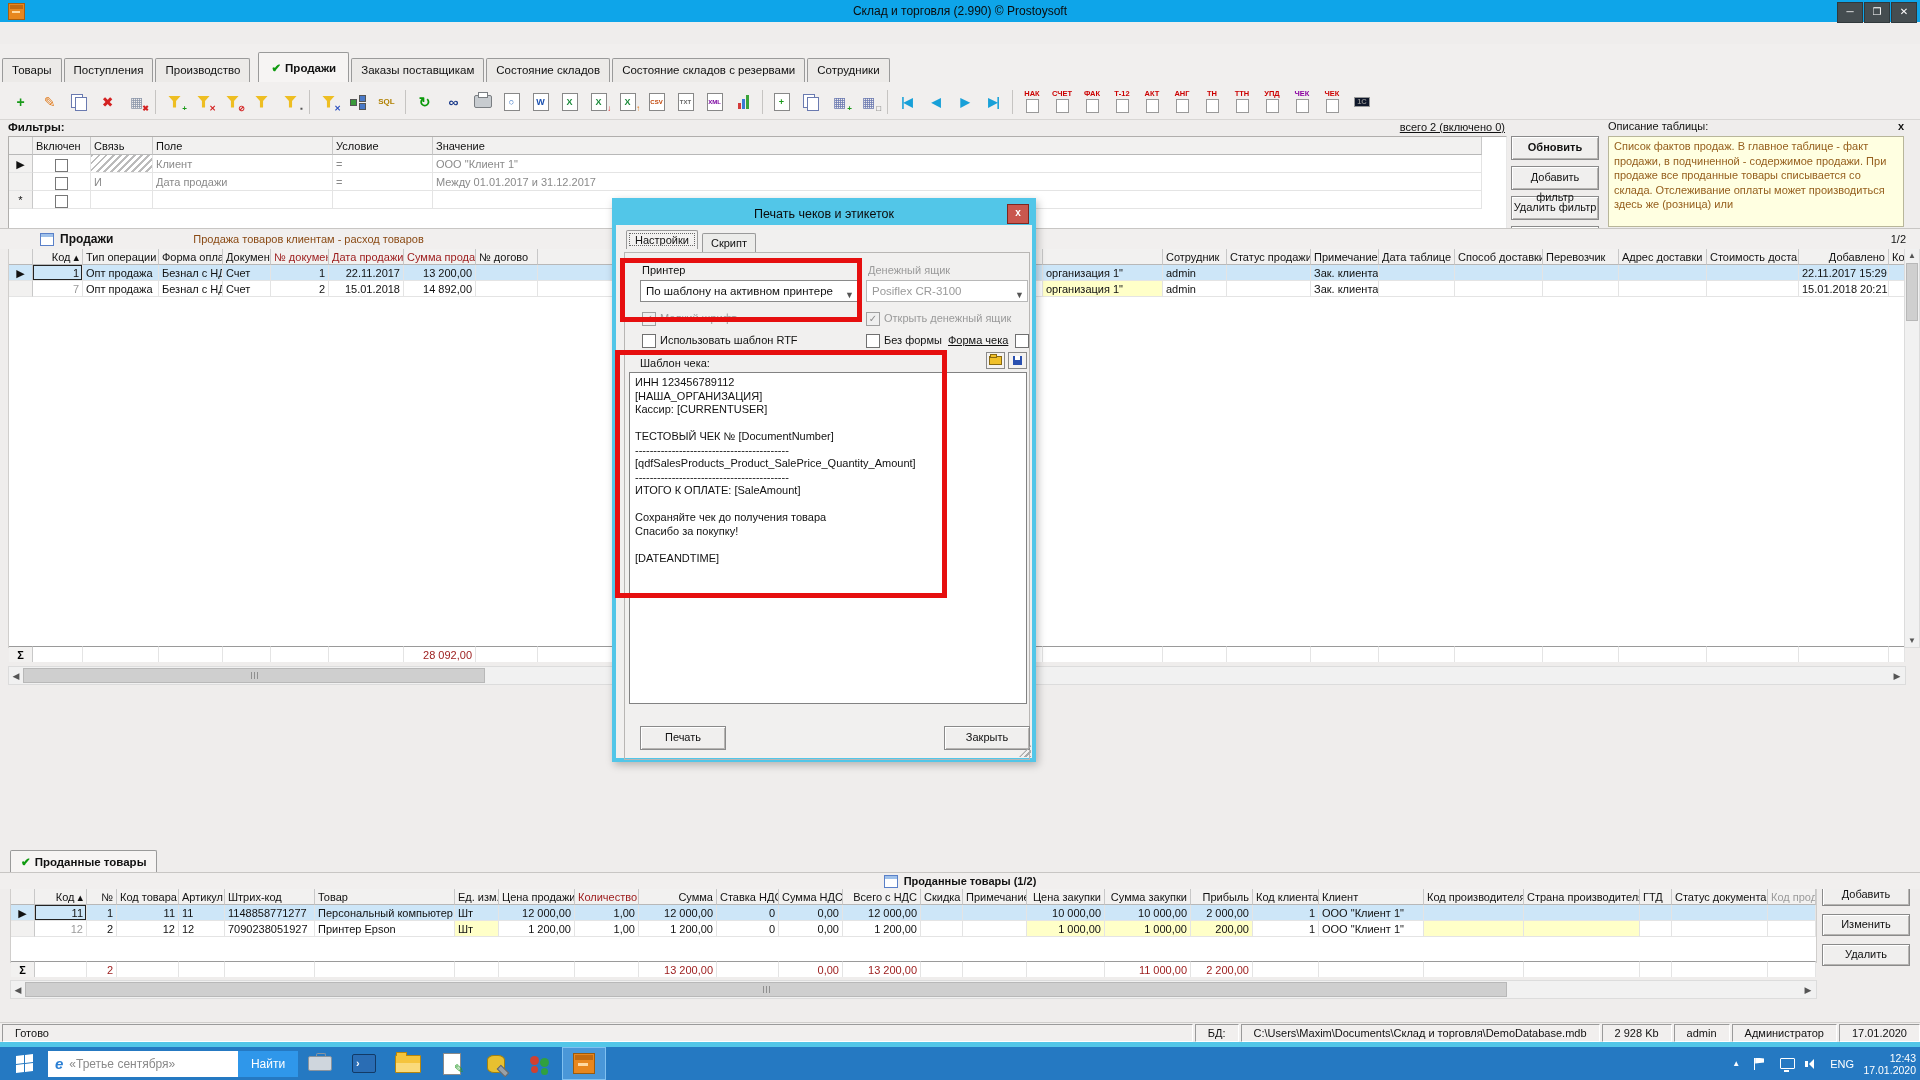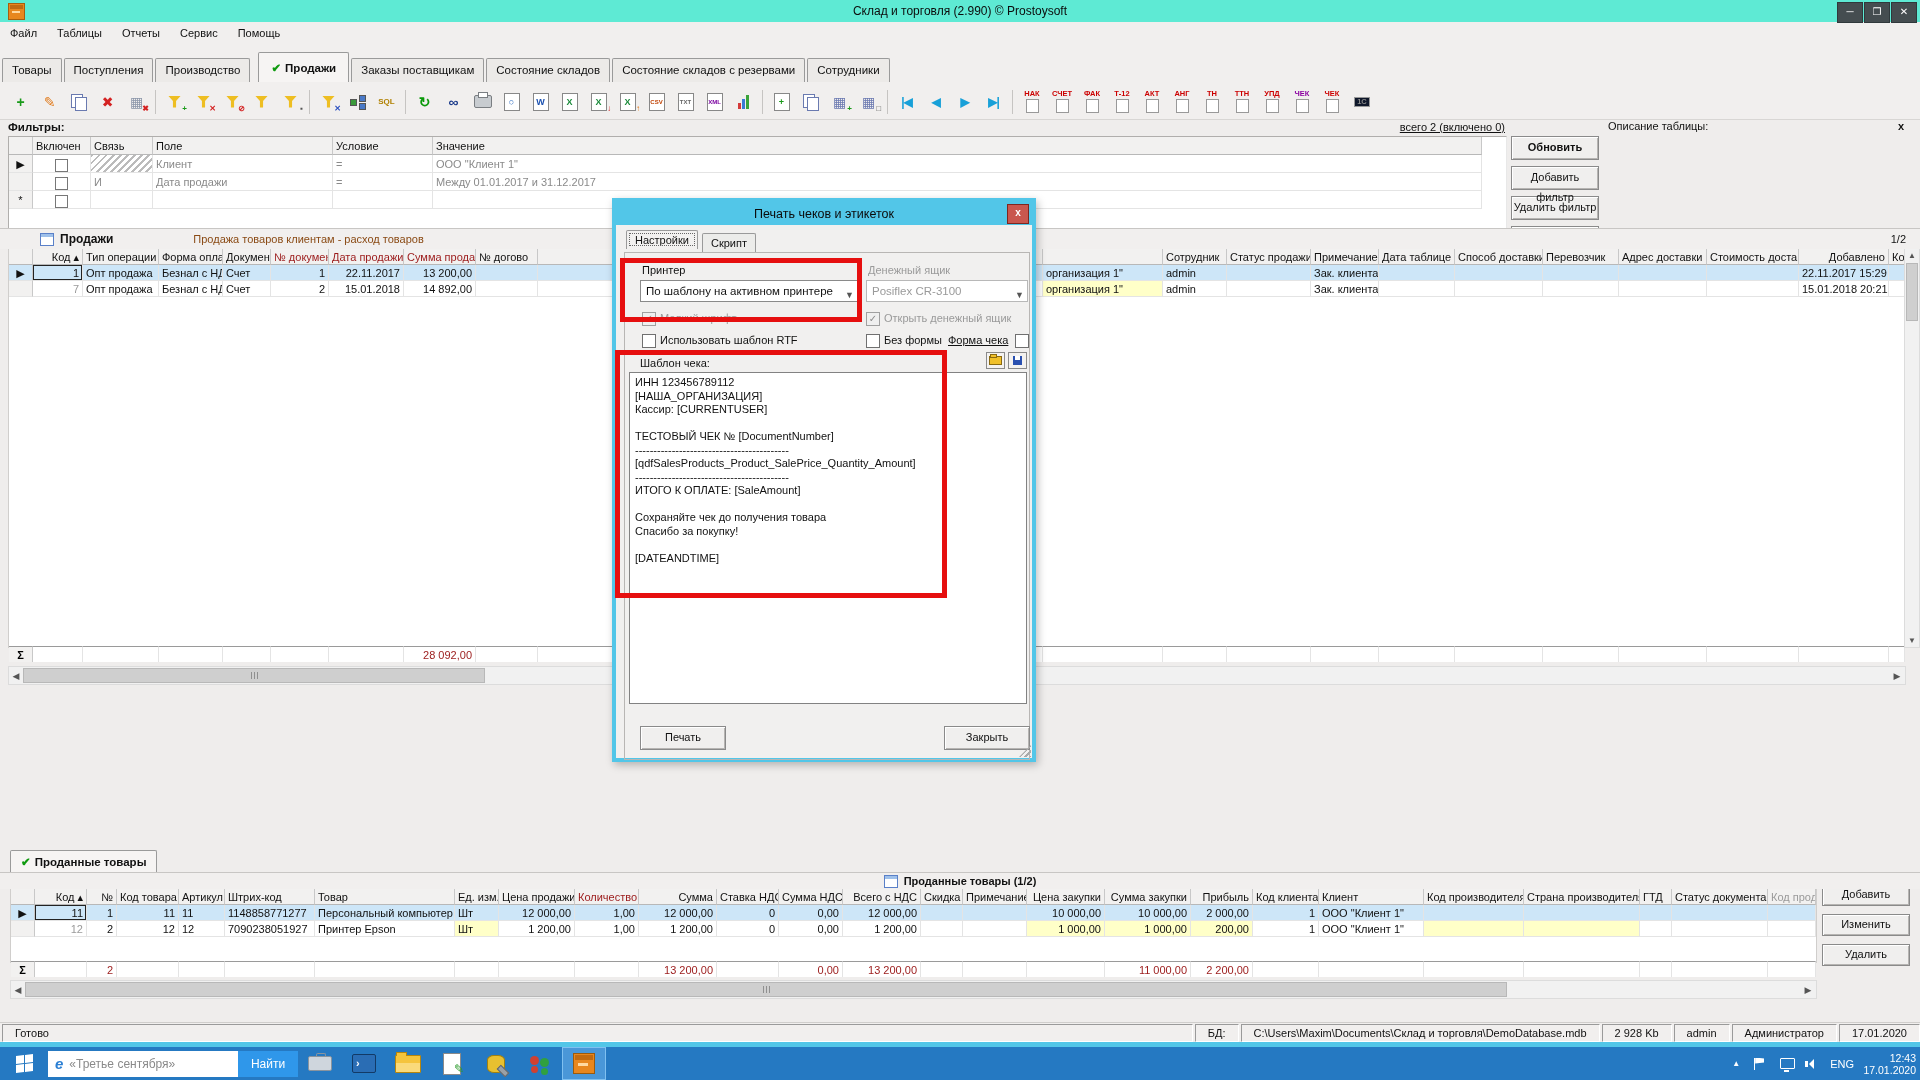--- a/index.html
+++ b/index.html
@@ -1,19 +1,19 @@
 <!DOCTYPE html>
 <html><head>
 <meta charset="utf-8">
 <style>
   html,body{margin:0;padding:0;background:#e9e7e5;font-family:"Liberation Sans",sans-serif;}
   #root{position:relative;width:1920px;height:1080px;overflow:hidden;background:#efedec;font-size:11px;color:#111;}
   .abs{position:absolute;}
   
-  #titlebar{left:0;top:0;width:1920px;height:22px;background:#5eead4;display:flex;align-items:center;}
+  #titlebar{left:0;top:0;width:1920px;height:22px;background:#0ea5e9;display:flex;align-items:center;}
   #title-text{position:absolute;left:0;right:0;text-align:center;font-size:12px;color:#0c0c0c;}
   .crate{width:15px;height:15px;margin-left:8px;background:#e8871e;border:1px solid #a85e0e;position:relative;z-index:2;}
   .crate:before{content:"";position:absolute;left:1px;right:1px;top:1px;height:4px;background:#c06a10;}
   .crate:after{content:"";position:absolute;left:3px;top:7px;width:8px;height:2px;background:#ffd9a0;}
   .winbtn{width:24px;height:19px;background:#454d50;border:1px solid #30383b;color:#fff;font-size:10px;line-height:17px;text-align:center;margin-left:1px;z-index:3;}
   #winbtns{position:absolute;right:3px;top:2px;display:flex;}
   
   #menubar{left:0;top:22px;width:1920px;height:22px;background:#f1efee;border-bottom:1px solid #e0dedc;display:flex;align-items:center;}
   #menubar span{padding:3px 10px;}
   
@@ -149,27 +149,20 @@
     <span class="crate"></span>
     <span id="title-text">Склад и торговля (2.990) © Prostoysoft</span>
     <span id="winbtns">
       <span class="winbtn">─</span>
       <span class="winbtn">❐</span>
       <span class="winbtn">✕</span>
     </span>
   </div>
 
   
-  <div class="abs" id="menubar">
-      <span>Файл</span>
-      <span>Таблицы</span>
-      <span>Отчеты</span>
-      <span>Сервис</span>
-      <span>Помощь</span>
-    </div>
 
   
   <div class="abs" id="tabbar"><span class="tab"><span>Товары</span></span><span class="tab"><span>Поступления</span></span><span class="tab"><span>Производство</span></span><span class="tab active"><span class="tabcheck">✔</span><span>Продажи</span></span><span class="tab"><span>Заказы поставщикам</span></span><span class="tab"><span>Состояние складов</span></span><span class="tab"><span>Состояние складов с резервами</span></span><span class="tab"><span>Сотрудники</span></span></div>
 
   
   <div class="abs" id="toolbar">
       <span class="tbtn">
         <span class="g" style="color: rgb(26, 154, 26); font-weight: bold;">+</span>
       </span>
       <span class="tbtn">
@@ -382,20 +375,21 @@
   <div class="abs" id="filter-buttons" style="left:1511px;top:136px;">
       <div class="btn3d fbtn" style="font-weight: bold;">Обновить</div>
       <div class="btn3d fbtn">Добавить фильтр</div>
       <div class="btn3d fbtn">Удалить фильтр</div>
       <div class="btn3d fbtn">Удалить все</div>
     </div>
   <div class="abs" style="left:1608px;top:120px;width:296px;">
     <span>Описание таблицы:</span>
     <span style="float:right;font-weight:bold;">x</span>
   </div>
+  <div class="abs" id="desc-box" style="left:1608px;top:136px;width:284px;height:85px;">Список фактов продаж. В главное таблице - факт продажи, в подчиненной - содержимое продажи. При продаже все проданные товары списывается со склада. Отслеживание оплаты может производиться здесь же (розница) или</div>
 
   
   <div class="abs secbar" style="left:0;top:228px;width:1920px;height:20px;">
     <span class="tbl-ico" style="margin-left:40px;"></span>
     <b style="font-size:12px;">Продажи</b>
     <span class="subtitle">Продажа товаров клиентам - расход товаров</span>
     <span style="position:absolute;right:14px;">1/2</span>
   </div>
   <div class="abs white-bed" style="left:8px;top:248px;width:1896px;height:398px;"></div>
   <div class="abs" id="sales-grid" style="left:9px;top:249px;">

